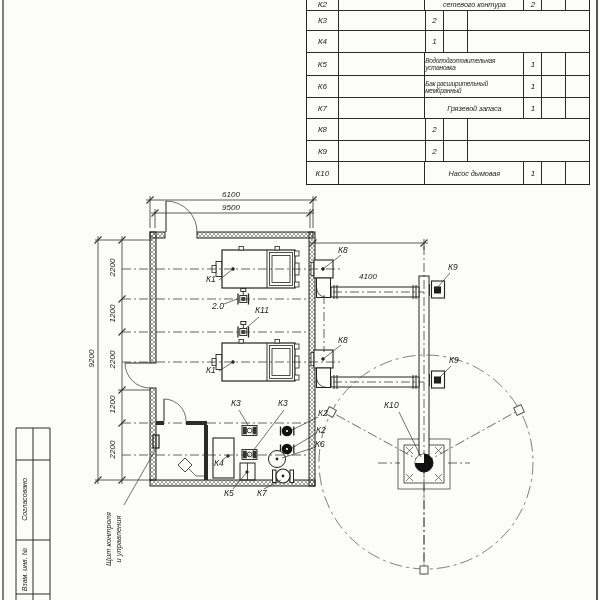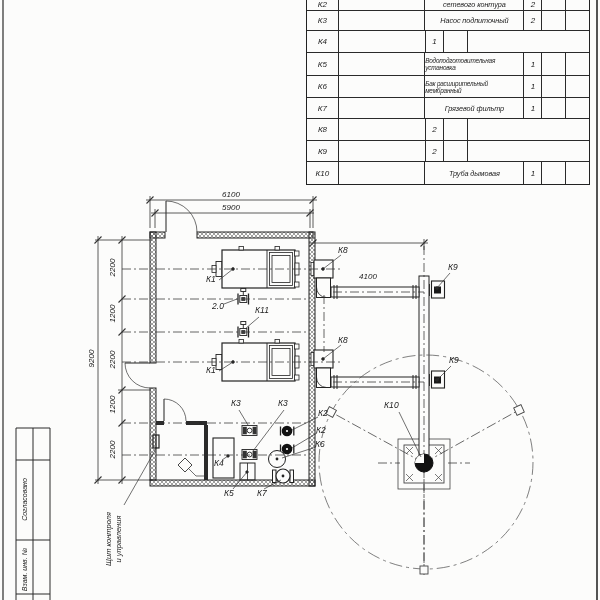--- a/index.html
+++ b/index.html
@@ -294,21 +294,20 @@
     <div class="tc pos">К2</div>
     <div class="tc obo"></div>
     <div class="tc name">сетевого контура</div>
     <div class="tc qty">2</div>
     <div class="tc m1"></div>
         <div class="tc m2"></div>
   </div>
   <div class="trow" style="height:20px">
     <div class="tc pos">К3</div>
     <div class="tc obo"></div>
-    <div class="tc name">Насос подпиточный</div>
     <div class="tc qty">2</div>
     <div class="tc m1"></div>
         <div class="tc m2"></div>
   </div>
   <div class="trow" style="height:22px">
     <div class="tc pos">К4</div>
     <div class="tc obo"></div>
     <div class="tc qty">1</div>
     <div class="tc m1"></div>
         <div class="tc m2"></div>
@@ -325,21 +324,21 @@
     <div class="tc pos">К6</div>
     <div class="tc obo"></div>
     <div class="tc name tight">Бак расширительный мембранный</div>
     <div class="tc qty">1</div>
     <div class="tc m1"></div>
         <div class="tc m2"></div>
   </div>
   <div class="trow" style="height:21px">
     <div class="tc pos">К7</div>
     <div class="tc obo"></div>
-    <div class="tc name">Грязевой фильтр</div>
+    <div class="tc name">Грязевой запаса</div>
     <div class="tc qty">1</div>
     <div class="tc m1"></div>
         <div class="tc m2"></div>
   </div>
   <div class="trow" style="height:22px">
     <div class="tc pos">К8</div>
     <div class="tc obo"></div>
     <div class="tc qty">2</div>
     <div class="tc m1"></div>
         <div class="tc m2"></div>
@@ -347,29 +346,29 @@
   <div class="trow" style="height:21px">
     <div class="tc pos">К9</div>
     <div class="tc obo"></div>
     <div class="tc qty">2</div>
     <div class="tc m1"></div>
         <div class="tc m2"></div>
   </div>
   <div class="trow" style="height:22px">
     <div class="tc pos">К10</div>
     <div class="tc obo"></div>
-    <div class="tc name">Труба дымовая</div>
+    <div class="tc name">Насос дымовая</div>
     <div class="tc qty">1</div>
     <div class="tc m1"></div>
         <div class="tc m2"></div>
   </div>
 </div>
 
 <div class="dim" style="left:211px;top:190px;width:40px;">6100</div>
-<div class="dim" style="left:211px;top:203px;width:40px;">5900</div>
+<div class="dim" style="left:211px;top:203px;width:40px;">9500</div>
 <div class="dim" style="left:348px;top:232px;width:40px;margin-top:40px;">4100</div>
 <div class="dim rot" style="left:74px;top:354px;width:34px;">9200</div>
 <div class="dim rot" style="left:98px;top:263px;width:28px;">2200</div>
 <div class="dim rot" style="left:98px;top:309px;width:28px;">1200</div>
 <div class="dim rot" style="left:98px;top:355px;width:28px;">2200</div>
 <div class="dim rot" style="left:98px;top:400px;width:28px;">1200</div>
 <div class="dim rot" style="left:98px;top:445px;width:28px;">2200</div>
 
 <div class="lbl" style="left:206px;top:274px;">К1</div>
 <div class="lbl" style="left:206px;top:365px;">К1</div>

